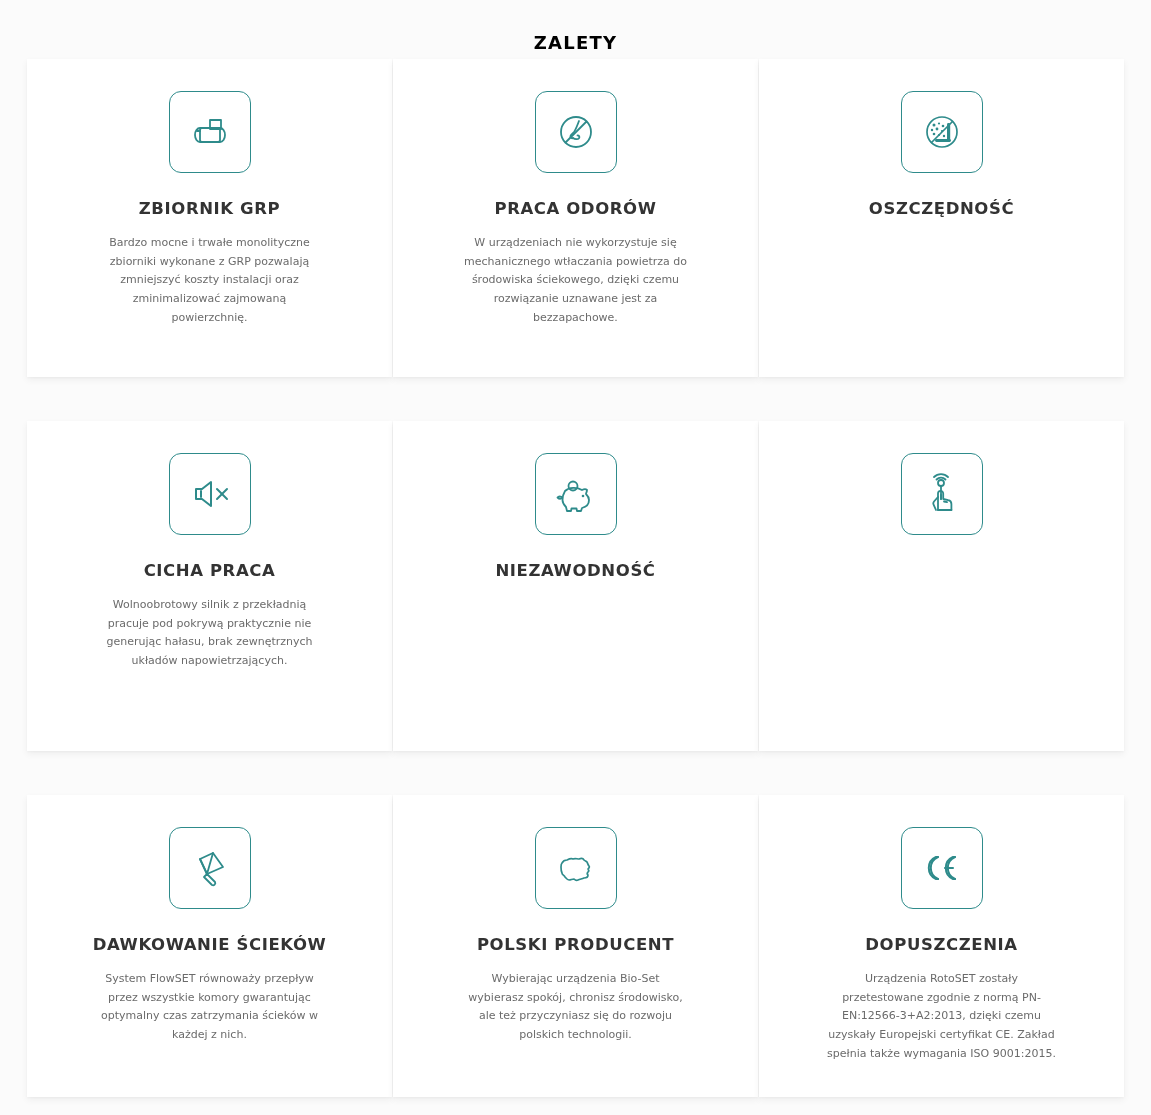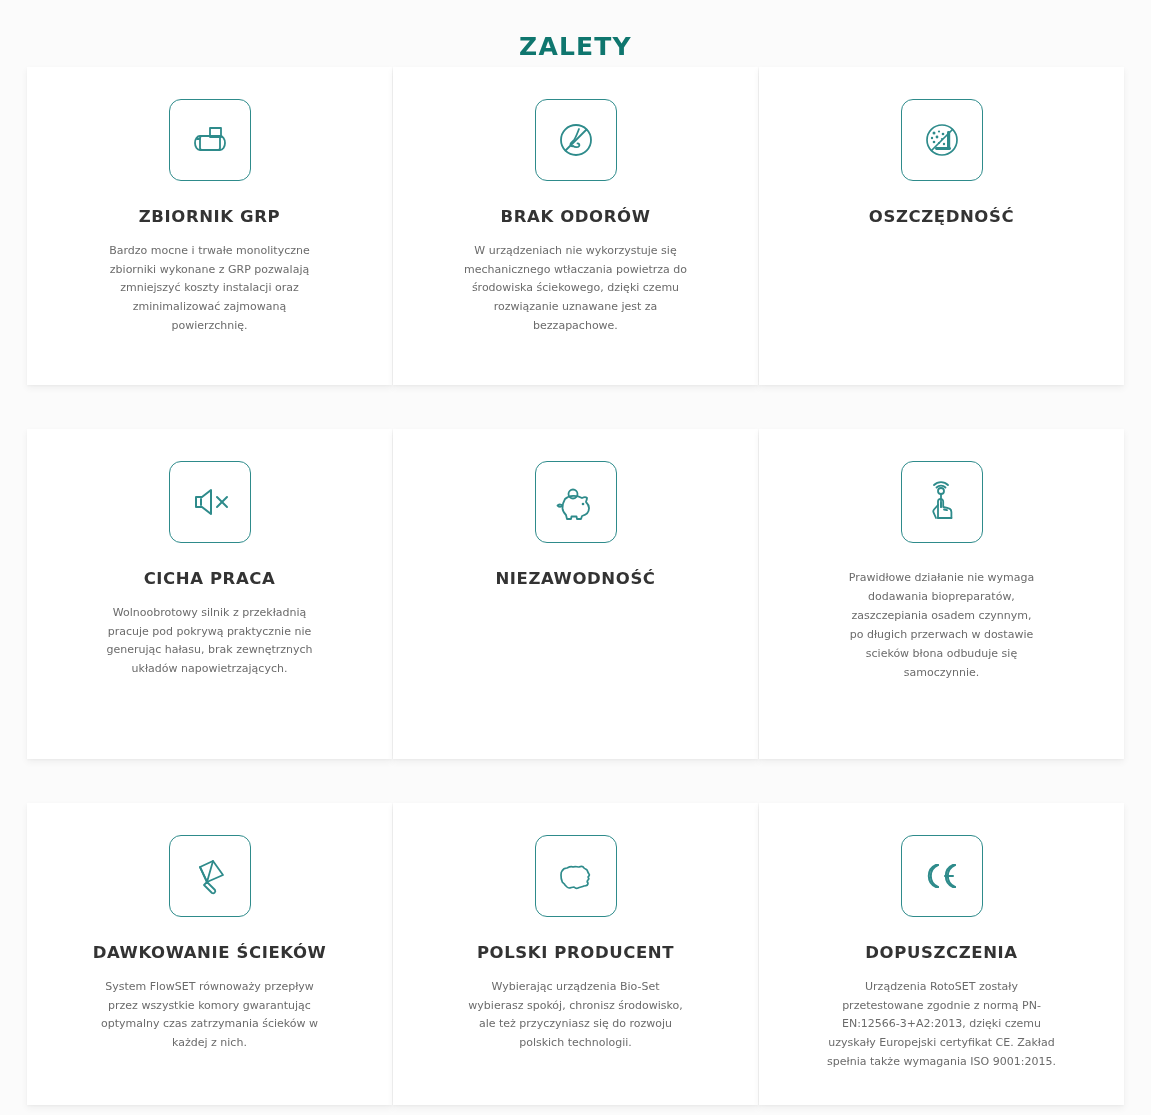--- a/index.html
+++ b/index.html
@@ -14,24 +14,24 @@
 
   .page {
     width: 1151px;
     height: 1115px;
     position: relative;
     background: #fbfbfb;
   }
 
   .section-title {
     text-align: center;
-    font-size: 25px;
+    font-size: 18px;
     font-weight: 700;
     letter-spacing: 1.2px;
-    color: #0f766e;
+    color: #000000;
     padding-top: 32px;
     padding-bottom: 6px;
   }
 
   .card {
     background: #ffffff;
     box-shadow: 0 3px 7px rgba(0,0,0,0.055), 0 1px 2px rgba(0,0,0,0.03);
     padding: 32px 26px 30px 26px;
     display: flex;
     flex-direction: column;
@@ -119,21 +119,21 @@
 
     <div class="card">
       <div class="icon-box">
         <svg viewBox="0 0 50 50" fill="none" stroke="#2e8b8b" stroke-width="1.8" stroke-linecap="round" stroke-linejoin="round">
           <circle cx="25" cy="25" r="15"></circle>
           <line x1="14.5" y1="35.5" x2="35.5" y2="14.5"></line>
           <path d="M28 14 c-2 5 -3 8 -5 11 c-1.5 2 -3 2.5 -3.5 4 c-0.5 1.5 1 2.5 2.5 2.2"></path>
           <path d="M22 31 c2 1.5 5 1.5 6 0.2 c1 -1.3 0 -2.8 -1.5 -2.8"></path>
         </svg>
       </div>
-      <div class="card-title">BRAK ODORÓW</div>
+      <div class="card-title">PRACA ODORÓW</div>
       <div class="card-text">W urządzeniach nie wykorzystuje się
 mechanicznego wtłaczania powietrza do
 środowiska ściekowego, dzięki czemu
 rozwiązanie uznawane jest za
 bezzapachowe.</div>
     </div>
 
     <div class="card">
       <div class="icon-box">
         <svg viewBox="0 0 50 50" fill="none" stroke="#2e8b8b" stroke-width="1.7" stroke-linecap="round" stroke-linejoin="round">
@@ -193,26 +193,20 @@
           <path d="M19.5 10.5 a6.4 6.4 0 0 1 9 0"></path>
           <path d="M17 8 a9.9 9.9 0 0 1 14 0"></path>
           <path d="M24 17 v13"></path>
           <path d="M24 30 v-4"></path>
           <path d="M21 41 v-16.5 a2.6 2.6 0 0 1 5.2 0 v5.5 l5 1.2 a4 4 0 0 1 3.2 4 V41"></path>
           <path d="M21 41 h13.4"></path>
           <path d="M21 28 l-4 4.5 a3 3 0 0 0 -0.4 3.2 L19 41"></path>
           <path d="M27 32.5 l3 0.7"></path>
         </svg>
       </div>
-      <div class="card-text">Prawidłowe działanie nie wymaga
-dodawania biopreparatów,
-zaszczepiania osadem czynnym,
-po długich przerwach w dostawie
-scieków błona odbuduje się
-samoczynnie.</div>
     </div>
   </div>
 
   <div class="grid-row row3">
 
     <div class="card">
       <div class="icon-box">
         <svg viewBox="0 0 50 50" fill="none" stroke="#2e8b8b" stroke-width="1.8" stroke-linecap="round" stroke-linejoin="round">
           <path d="M15 16 L28 10 L38 24 L22 31 Z"></path>
           <line x1="15" y1="16" x2="22" y2="31"></line>

